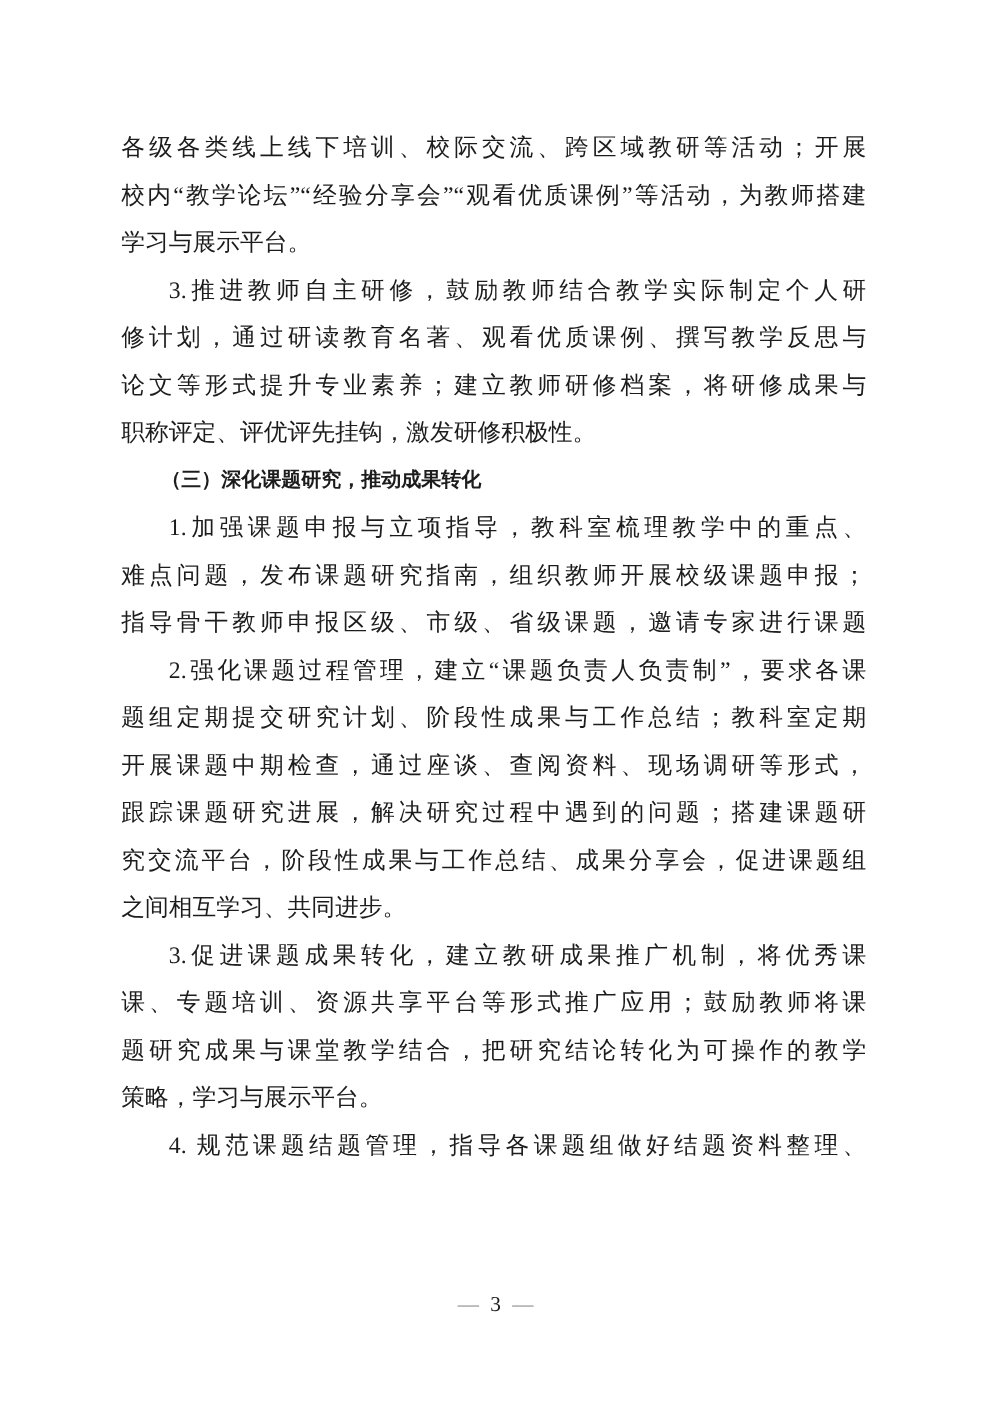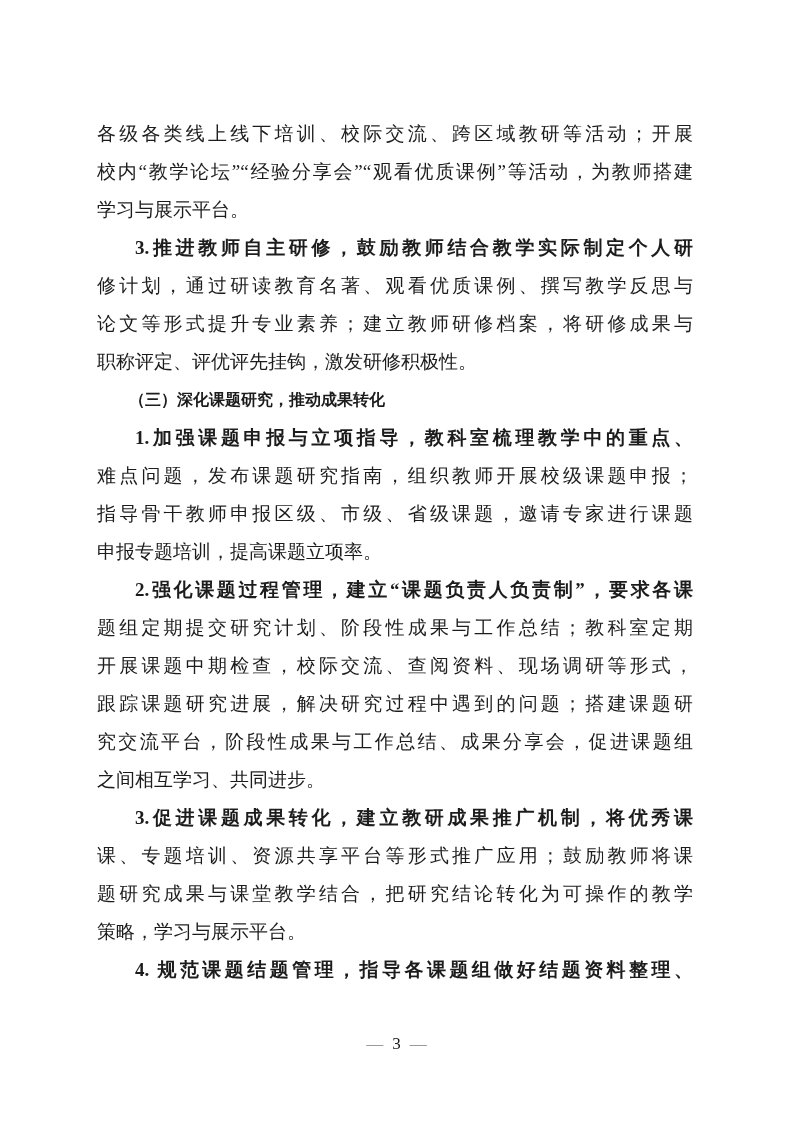--- a/index.html
+++ b/index.html
@@ -11,40 +11,39 @@
     position: relative;
     width: 793px;
     height: 1122px;
     overflow: hidden;
     font-family: "Liberation Serif", serif;
     color: #1c1c1c;
   }
   .doc {
     position: absolute;
     left: 97px;
-    top: 115px;
+    top: 100px;
     width: 596px;
   }
   .para { margin: 0; padding: 0; }
   .line {
     font-size: 19px;
     line-height: 38px;
     height: 38px;
     text-align: justify;
     text-align-last: justify;
     overflow: hidden;
     white-space: normal;
   }
   .line.end {
     text-align: center;
     text-align-last: left;
   }
   .line.ind {
     text-indent: 2em;
-    font-weight: bold;
   }
   .line.head {
     font-weight: bold;
     font-size: 16px;
     text-align: left;
     text-align-last: left;
   }
   .pagenum {
     position: absolute;
     left: 0;
@@ -80,27 +79,26 @@
   </div>
 
   <div class="para">
     <div class="line ind head">（三）深化课题研究，推动成果转化</div>
   </div>
 
   <div class="para">
     <div class="line ind">1.加强课题申报与立项指导，教科室梳理教学中的重点、</div>
     <div class="line">难点问题，发布课题研究指南，组织教师开展校级课题申报；</div>
     <div class="line">指导骨干教师申报区级、市级、省级课题，邀请专家进行课题</div>
-    <div class="line end">申报专题培训，提高课题立项率。</div>
   </div>
 
   <div class="para">
     <div class="line ind">2.强化课题过程管理，建立“课题负责人负责制”，要求各课</div>
     <div class="line">题组定期提交研究计划、阶段性成果与工作总结；教科室定期</div>
-    <div class="line">开展课题中期检查，校际交流、查阅资料、现场调研等形式，</div>
+    <div class="line">开展课题中期检查，通过座谈、查阅资料、现场调研等形式，</div>
     <div class="line">跟踪课题研究进展，解决研究过程中遇到的问题；搭建课题研</div>
     <div class="line">究交流平台，阶段性成果与工作总结、成果分享会，促进课题组</div>
     <div class="line end">之间相互学习、共同进步。</div>
   </div>
 
   <div class="para">
     <div class="line ind">3.促进课题成果转化，建立教研成果推广机制，将优秀课</div>
     <div class="line">课、专题培训、资源共享平台等形式推广应用；鼓励教师将课</div>
     <div class="line">题研究成果与课堂教学结合，把研究结论转化为可操作的教学</div>
     <div class="line end">策略，学习与展示平台。</div>

